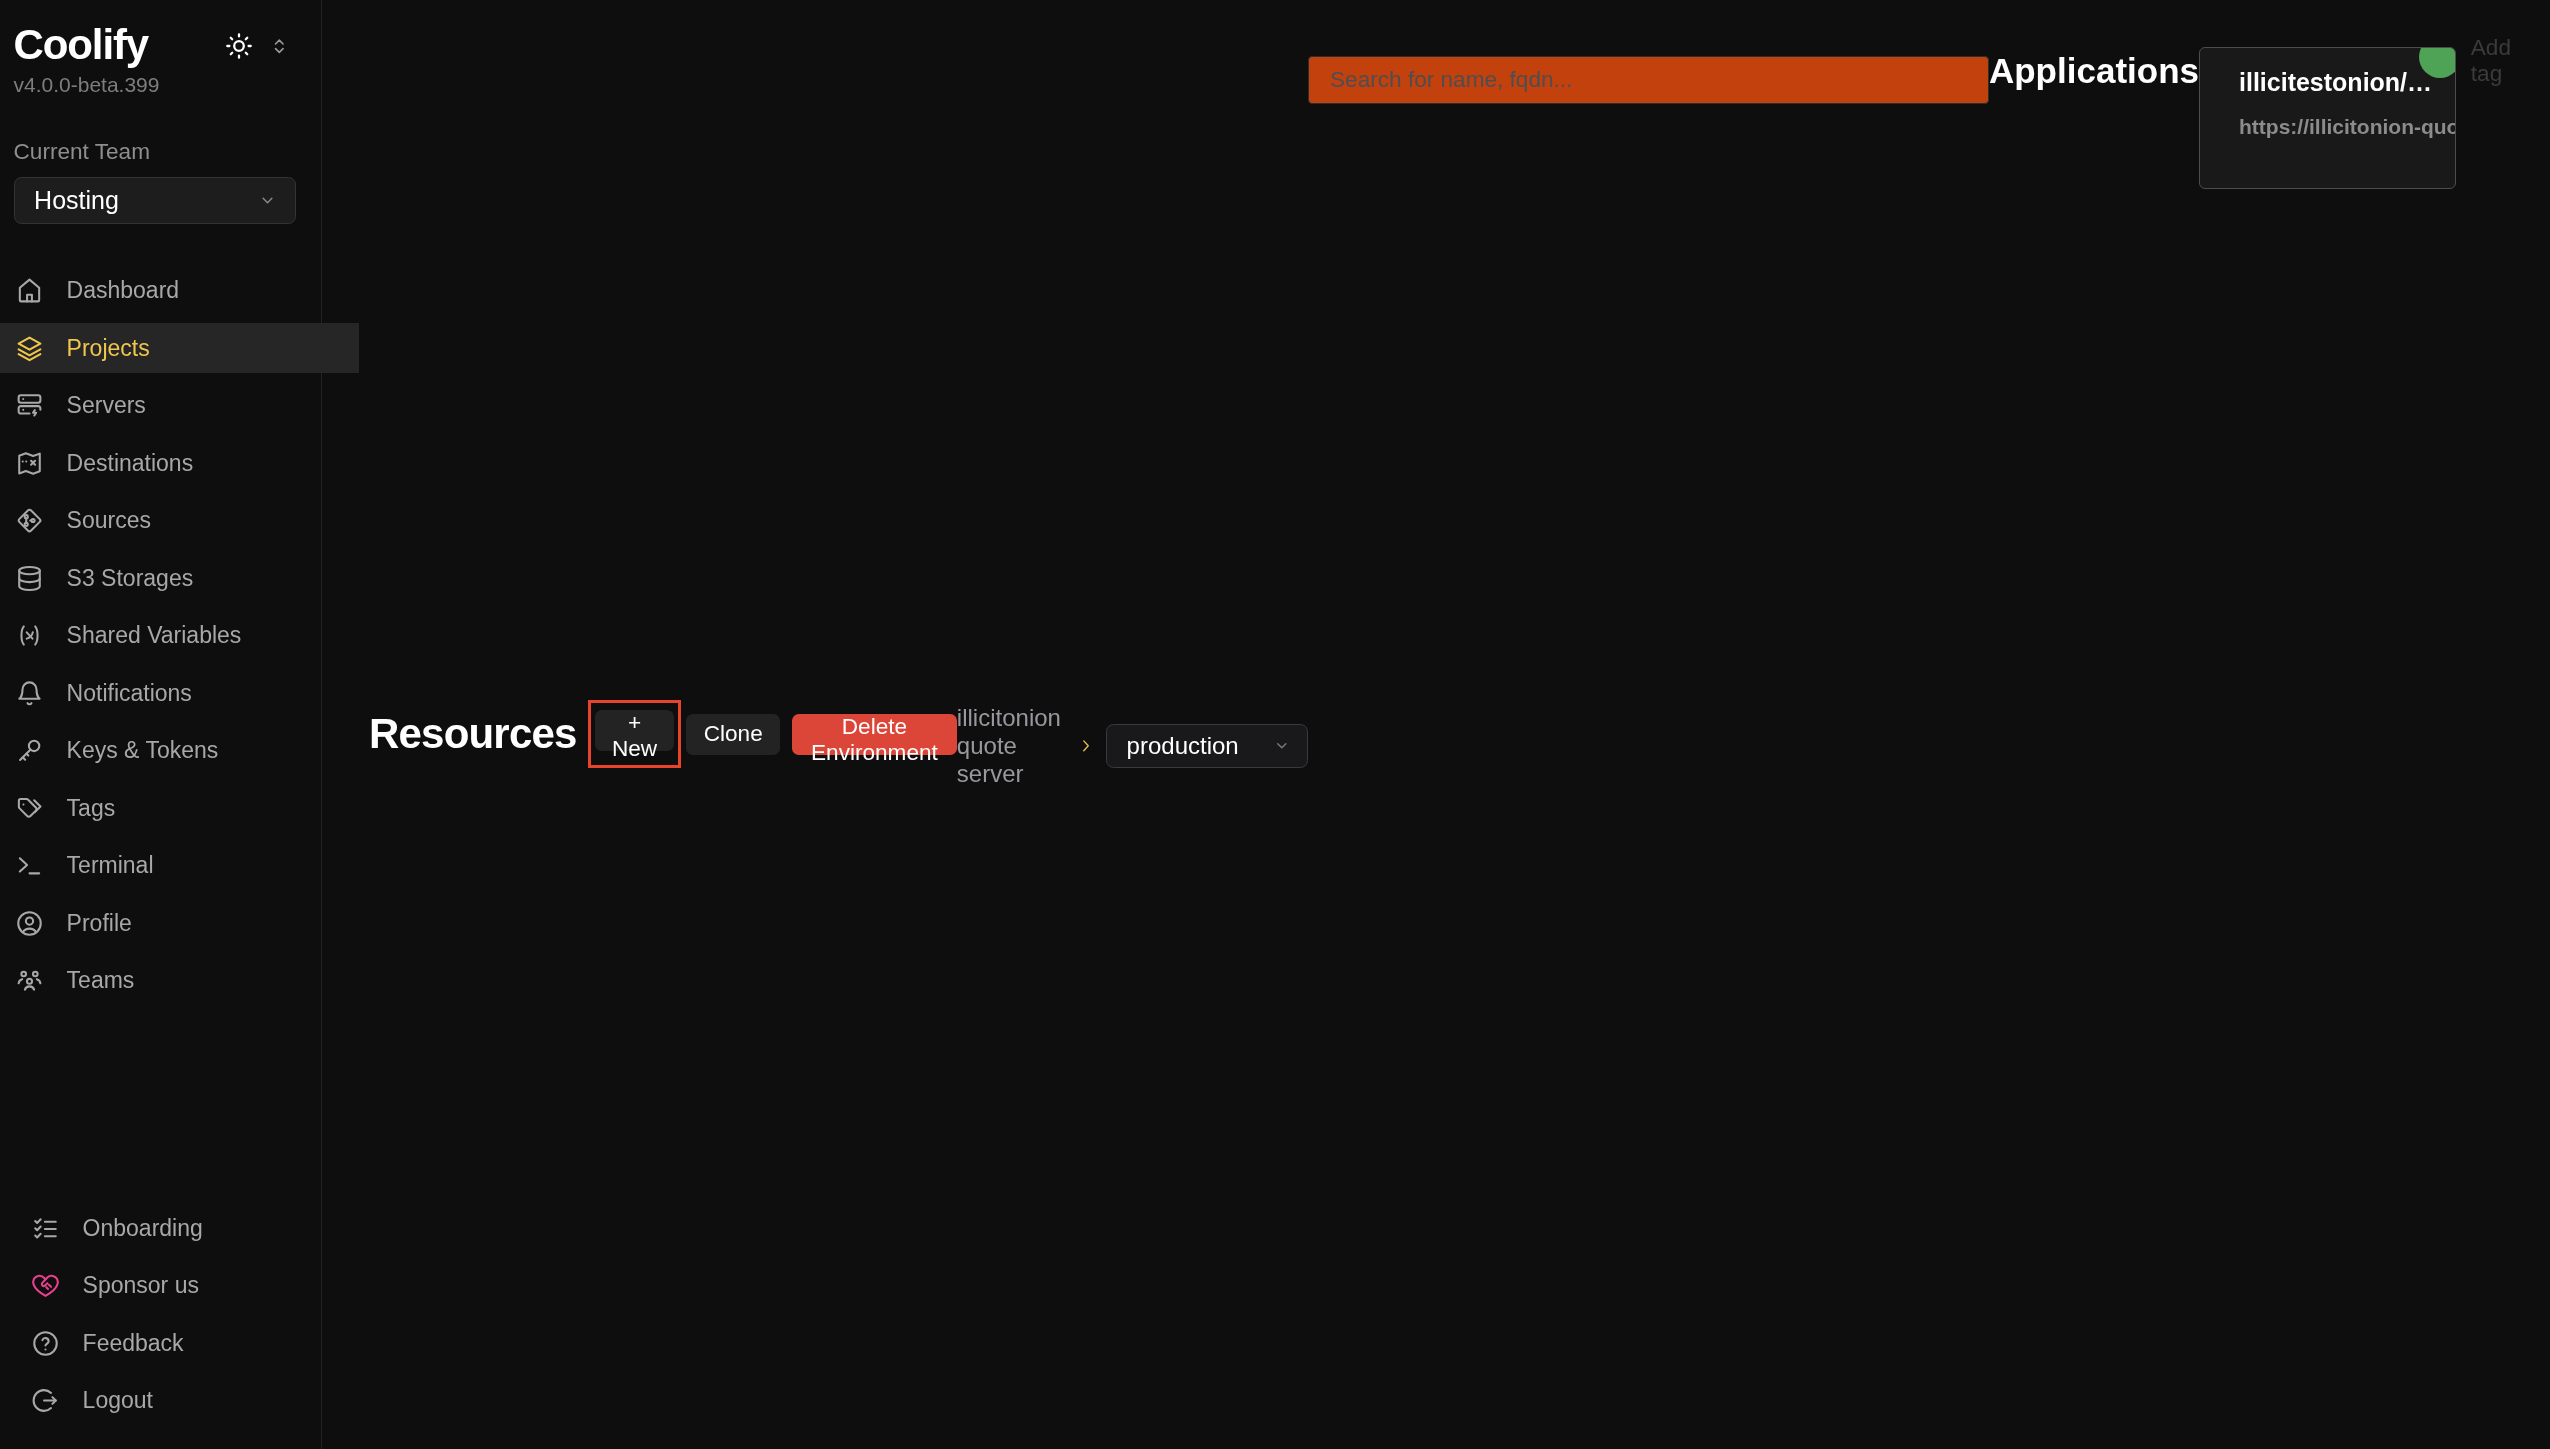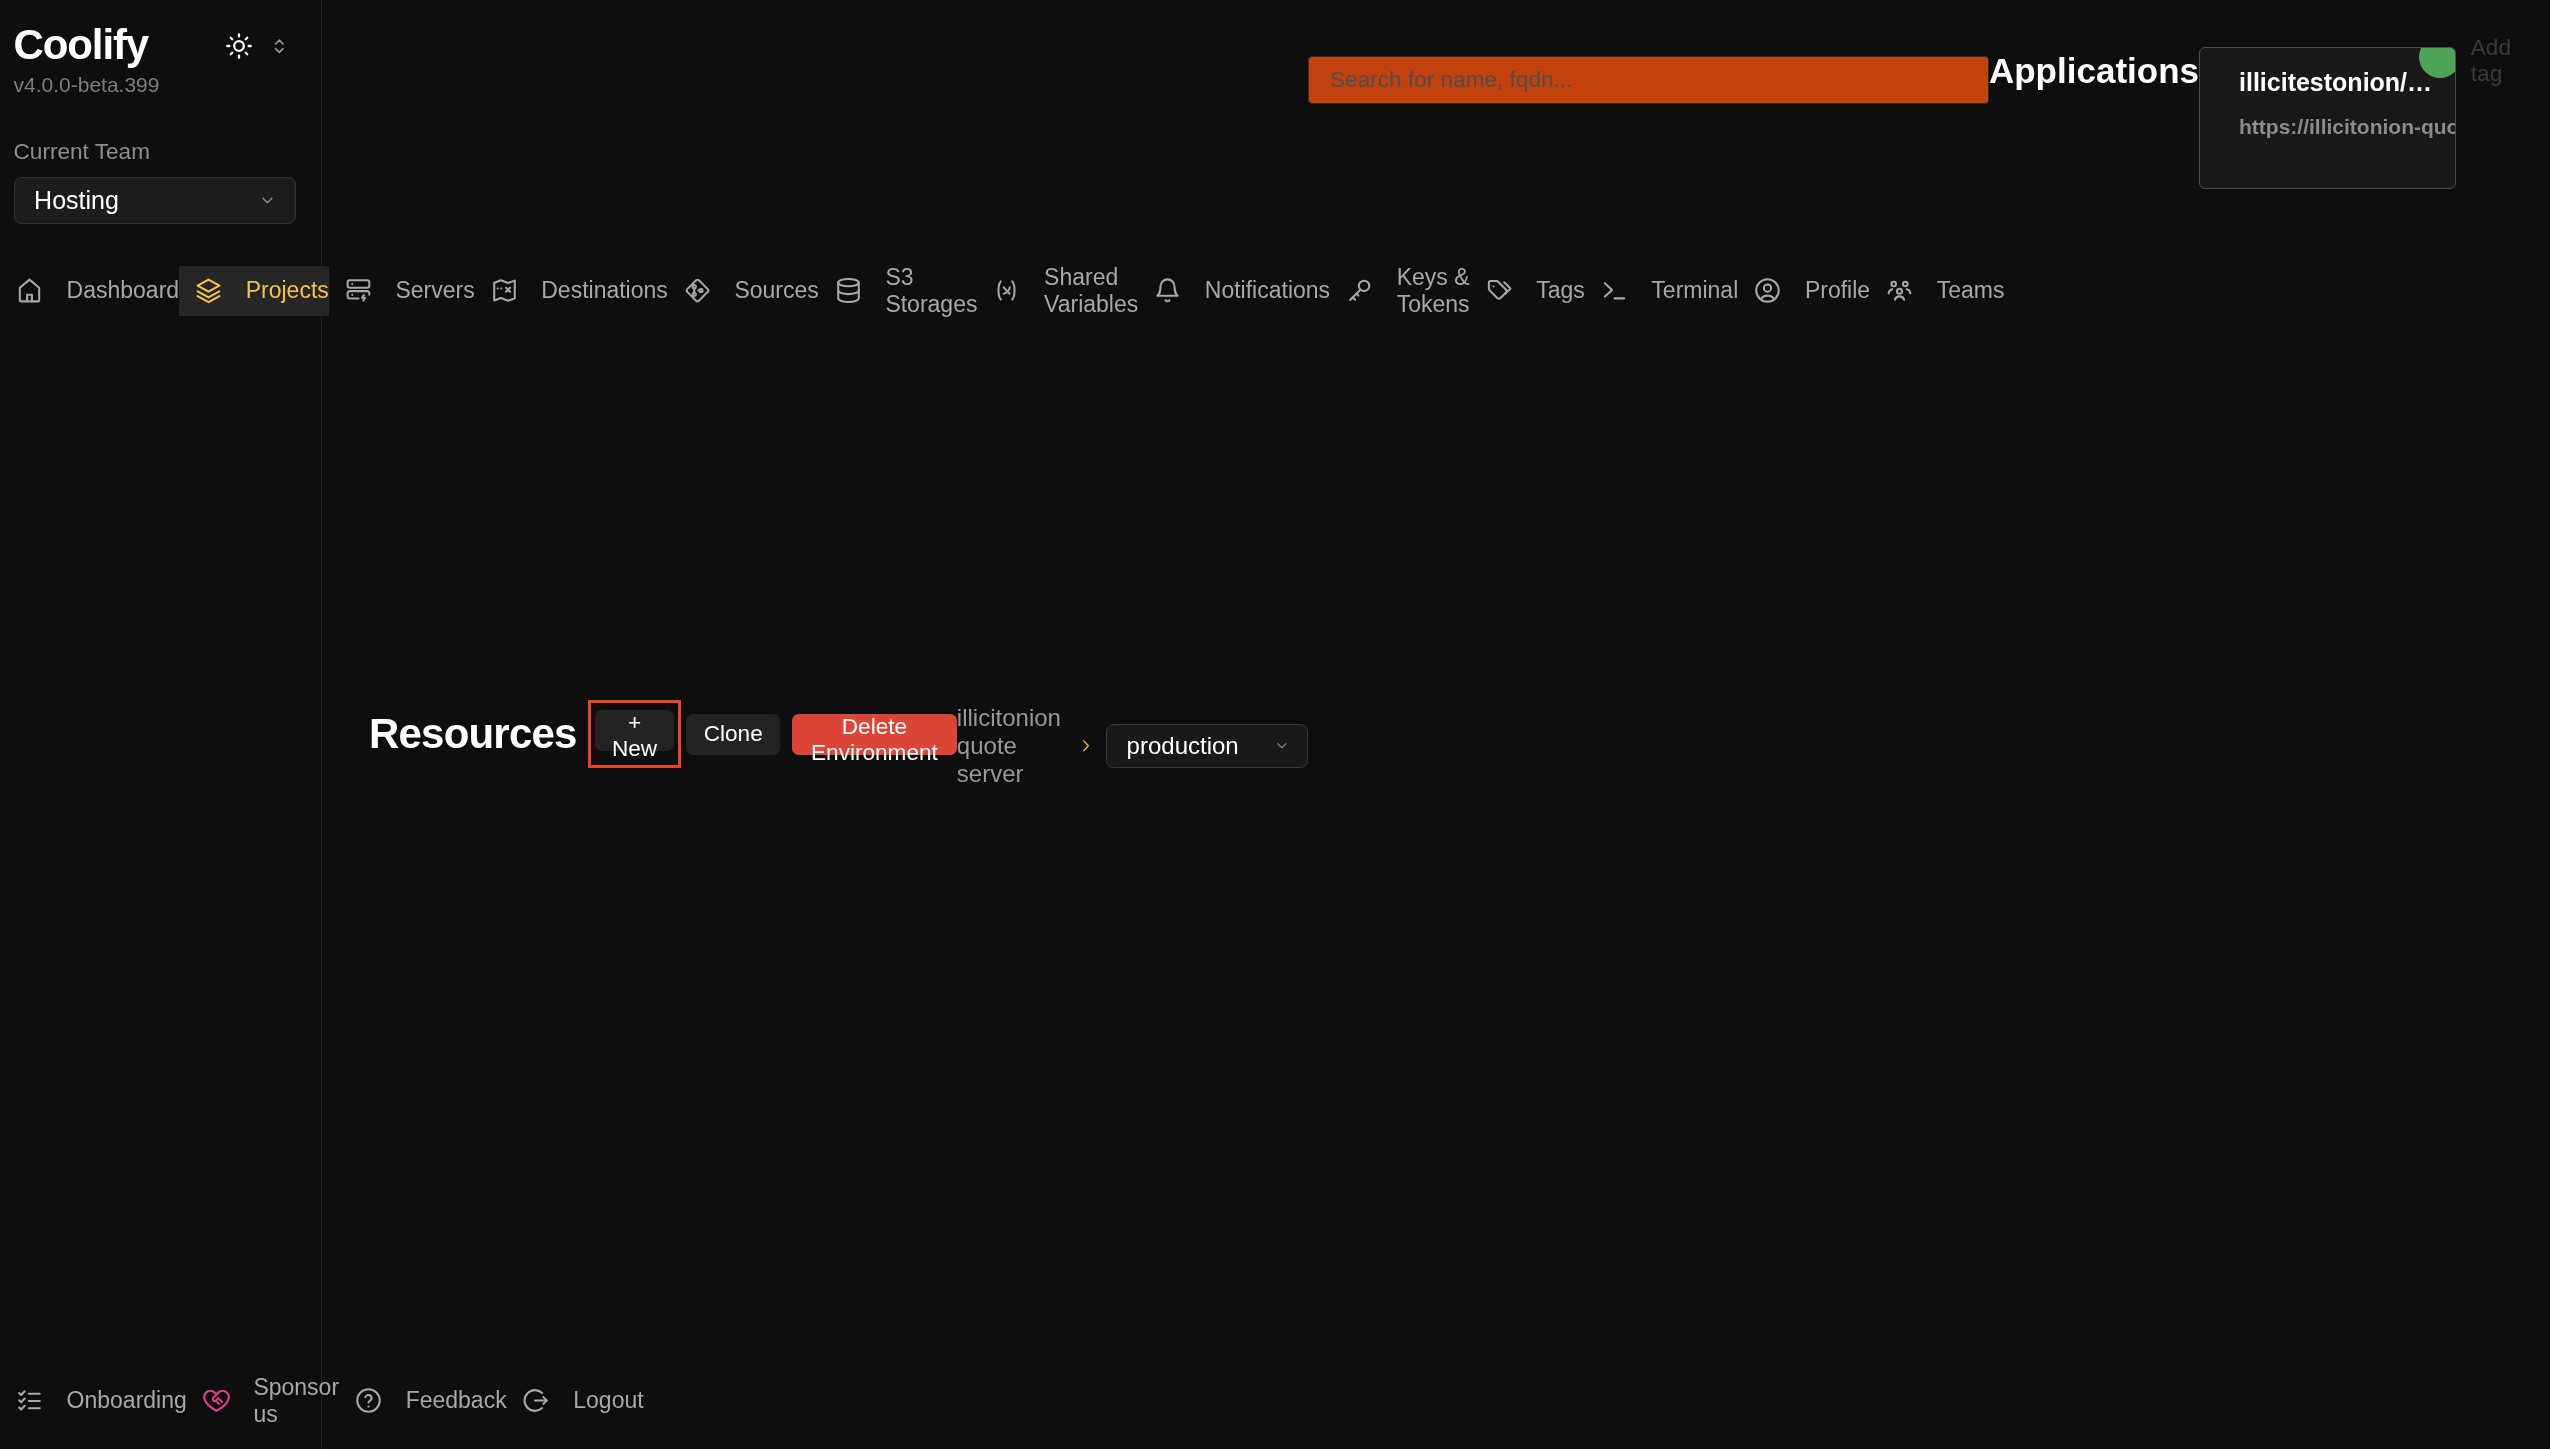--- a/index.html
+++ b/index.html
@@ -15,22 +15,22 @@
   .logo { font-size:42px; font-weight:bold; letter-spacing:-1.1px; line-height:1.05; }
   .logo-icons { display:flex; align-items:center; gap:13.5px; margin-top:7.5px; }
   .icon-btn { background:none; border:none; color:#fff; cursor:pointer; display:flex; align-items:center; }
   .icon-btn.dim { color:#9a9a9a; }
   .version { margin:6px 0 0 13.5px; font-size:21px; color:#7d7d7d; }
   .team-label { margin:42px 0 0 13.5px; font-size:22.6px; color:#8e8e8e; }
   .team-select { margin:12px 25px 0 13.5px; height:47px; background:#1d1d1d; border:1.5px solid #343434;
                  border-radius:7.5px; display:flex; align-items:center; justify-content:space-between;
                  padding:0 16.6px 0 19.6px; cursor:pointer;gap:30px; }
   .team-select span { font-size:25px; color:#fff; }
-  nav.menu { margin-top:42px; display:flex; }
-  nav.menu.footer { margin-top:0; padding-bottom:16.6px; }
+  nav.menu { margin-top:42px; display:flex; flex-direction:column; }
+  nav.menu.footer { margin-top:0; padding-bottom:16.6px;padding-left:16px; }
   .spacer { flex:1; }
   .nav-item { height:50px; margin-bottom:7.5px; display:flex; align-items:center; gap:22.6px;
               padding-left:15px; color:#a8a8a8; font-size:23px; cursor:pointer; }
   .nav-item .nicon { width:29px; height:29px; display:flex; align-items:center; justify-content:center; }
   .nav-item svg { width:29px; height:29px; }
   .nav-item.active { background:#262626; color:#efc74e; width:359px; }
   .nav-item.pink svg { color:#ea3e8e; }
 
   
   main { flex:1; padding:18px 39px 0 47px; display:flex; flex-direction:row; }

